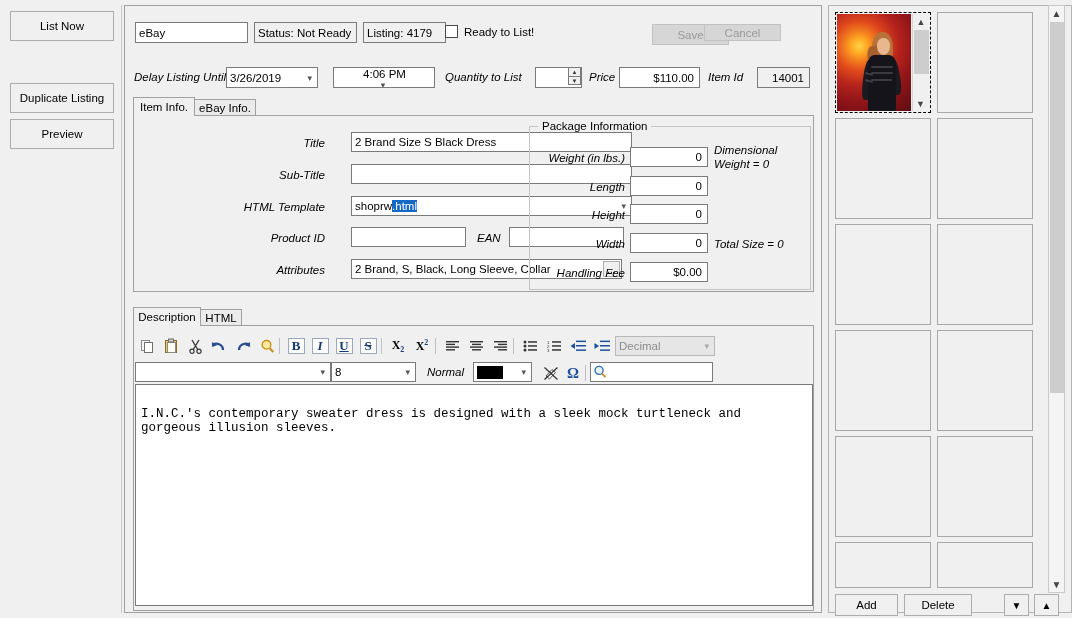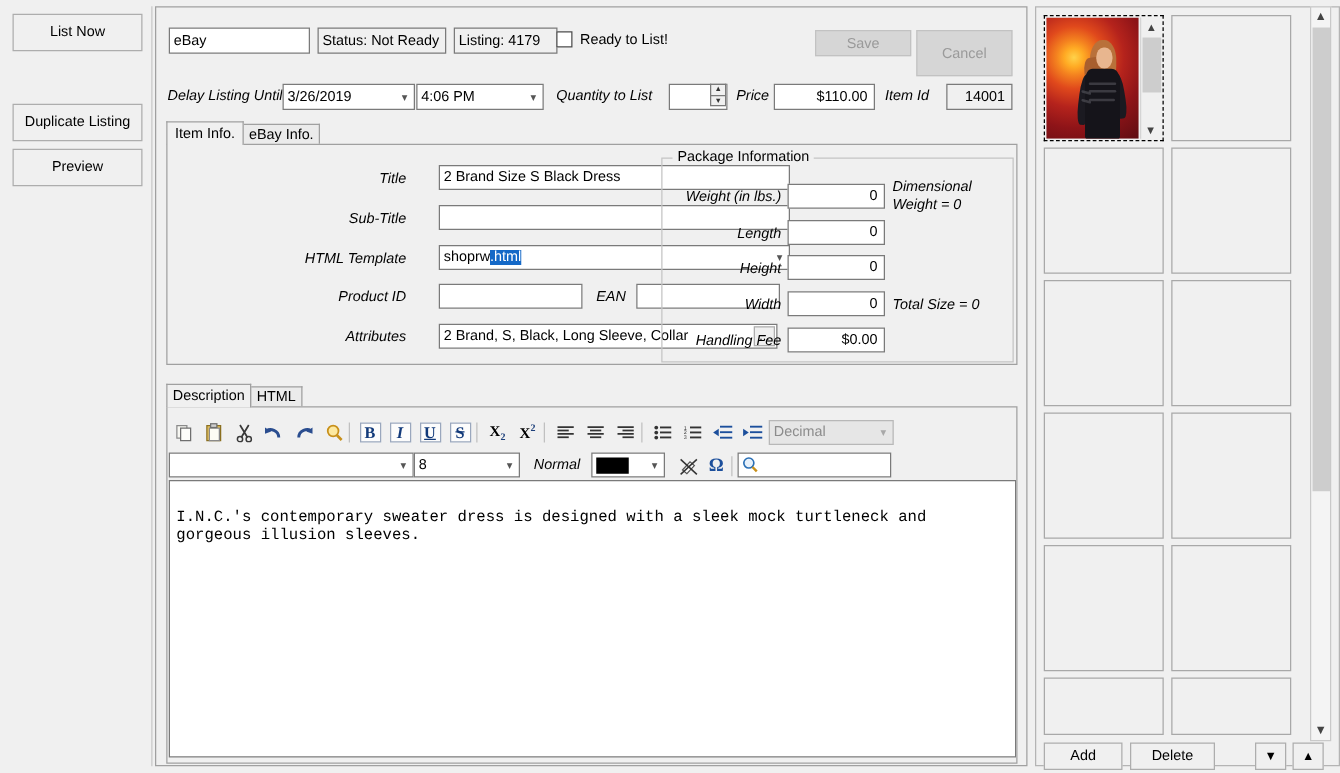--- a/index.html
+++ b/index.html
@@ -142,28 +142,28 @@
     <div class="tbox ro" style="position:absolute;left:238px;top:16px;width:83px;height:21px;">
       <span>Listing: 4179</span>
     </div>
 
     <div style="position:absolute;left:320px;top:19px;display:flex;align-items:center;gap:6px;">
       <span class="cbox"></span>
       <span>Ready to List!</span>
     </div>
 
     <div class="btn disabled" style="position:absolute;left:527px;top:18px;width:77px;height:21px;">Save</div>
-    <div class="btn disabled" style="position:absolute;left:608px;top:18px;width:77px;height:37px;">Cancel</div>
+    <div class="btn disabled" style="position:absolute;left:579px;top:18px;width:77px;height:17px;">Cancel</div>
 
     <span class="lbl" style="left:9px;top:65px;">Delay Listing Until</span>
-    <div class="combo" style="position:absolute;left:101px;top:61px;width:106px;height:21px;">
+    <div class="combo" style="position:absolute;left:101px;top:61px;width:92px;height:21px;">
       <span>3/26/2019</span>
       <span class="arr">▾</span>
     </div>
-    <div class="combo" style="position:absolute;left:208px;top:61px;width:102px;height:21px;">
+    <div class="combo" style="position:absolute;left:208px;top:61px;width:102px;height:21px;flex-direction:column;">
       <span>4:06 PM</span>
       <span class="arr">▾</span>
     </div>
 
     <span class="lbl" style="left:320px;top:65px;">Quantity to List</span>
     <div class="tbox right" style="position:absolute;left:410px;top:61px;width:47px;height:21px;">
       <span>1</span>
     </div>
     <div class="spin" style="left:443px;top:61px;">
       <div>▲</div>

